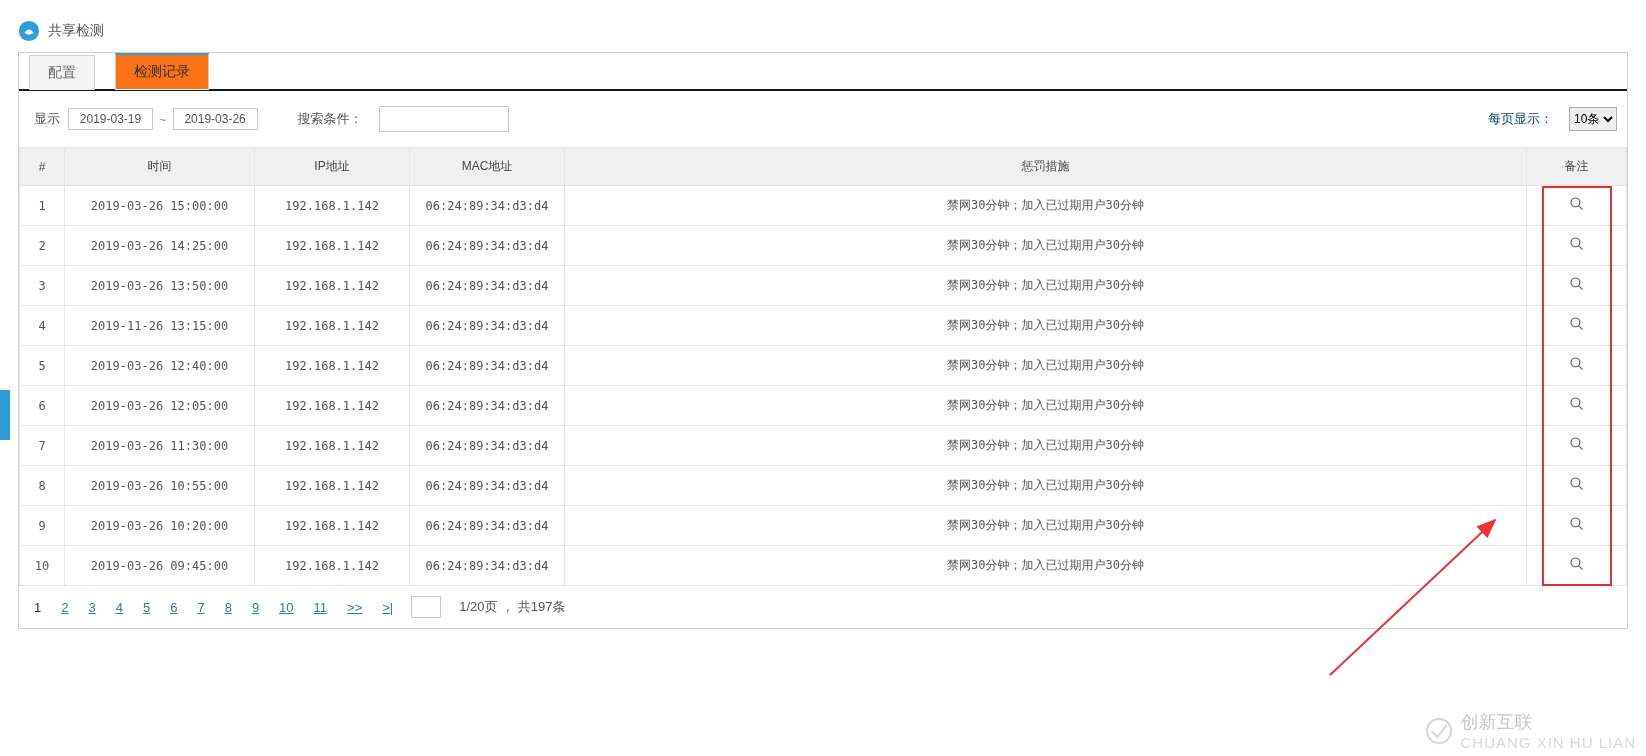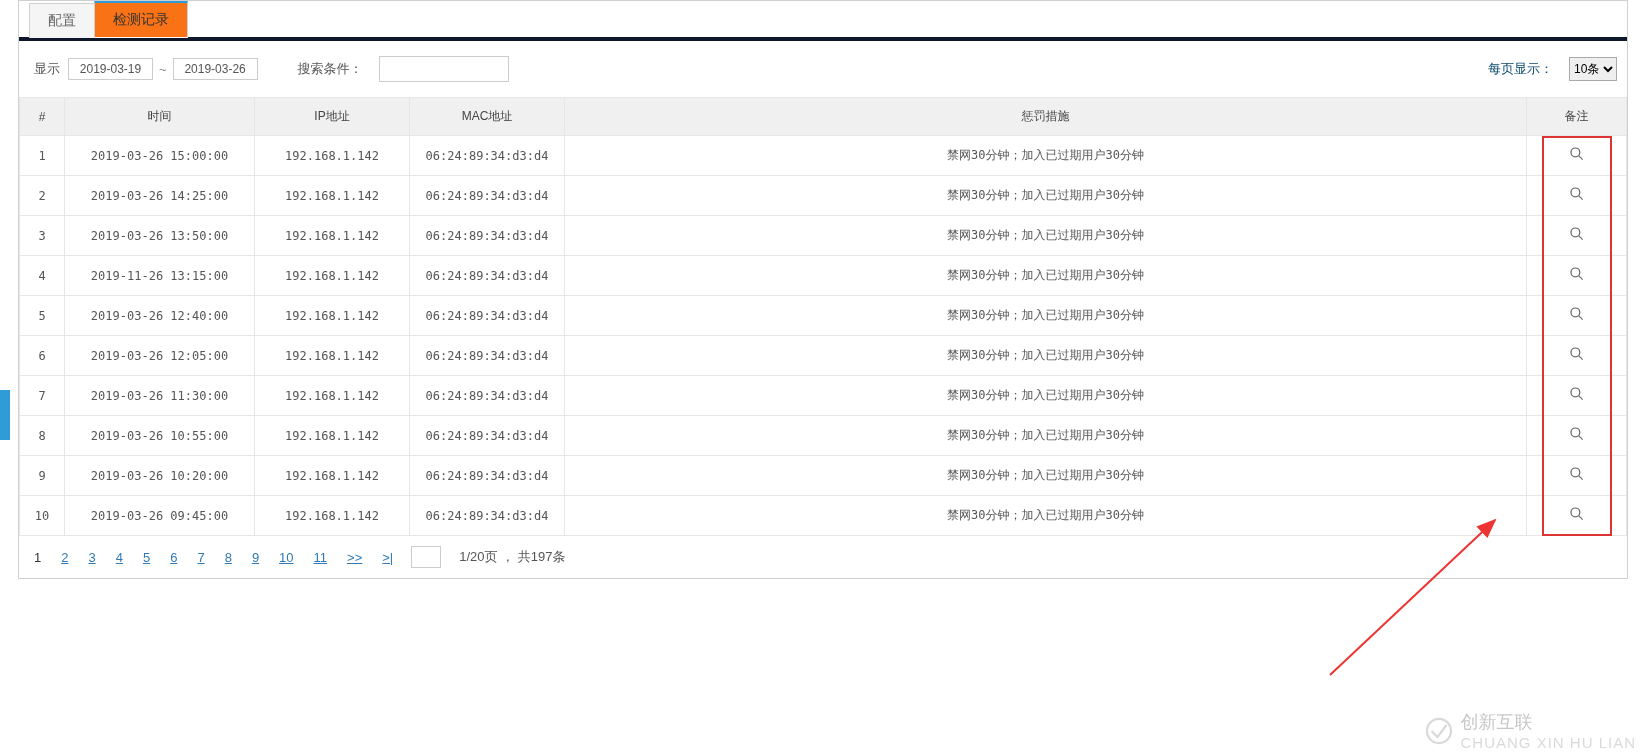--- a/index.html
+++ b/index.html
@@ -3,21 +3,21 @@
 <meta charset="utf-8">
 <style>
   * { box-sizing: border-box; }
   html, body { margin: 0; padding: 0; font-family: "Microsoft YaHei", Arial, sans-serif; font-size: 13px; color: #333; background: #fff; }
   .page-wrapper { width: 1646px; height: 756px; position: relative; overflow: hidden; }
   .left-handle { position: absolute; left: 0; top: 390px; width: 10px; height: 50px; background: #2f9cd8; }
   .header { padding: 20px 18px 10px 18px; display: flex; align-items: center; }
   .header-icon { width: 22px; height: 22px; margin-right: 8px; }
   .header-title { font-size: 14px; color: #555; }
   .content-outer { border: 1px solid #d0d0d0; margin: 0 18px 0 18px; }
-  .tabs { display: flex; align-items: flex-end; border-bottom: 4px solid #0f172a; margin-top: -1px; position: relative; padding-left: 10px;}
+  .tabs { display: flex; align-items: flex-end; border-bottom: 2px solid #0f172a; margin-top: -1px; position: relative; padding-left: 10px; gap: 21px;}
   .tab { border: 1px solid #d0d0d0; border-bottom: none; padding: 8px 18px; font-size: 14px; color: #666; background: #f5f5f5; margin-right: -1px; cursor: pointer; position: relative; top: 1px;}
   .tab.active { background: #f97316; color: #333; border-top: 2px solid #2f9cd8; border-bottom: 1px solid #fff;}
   .toolbar { display: flex; align-items: center; padding: 15px 10px 15px 15px; }
   .toolbar-label { color: #555; margin-right: 8px;}
   .date-input { width: 85px; height: 22px; border: 1px solid #ccc; text-align: center; font-size: 12px; color: #555; }
   .date-sep { margin: 0 6px; color: #888;}
   .search-input { width: 130px; height: 26px; border: 1px solid #ccc; margin-left: 8px; padding: 0 5px;}
   .toolbar-spacer { flex: 1; }
   .perpage-label { color: #0c4a6e; margin-right: 16px;}
   .perpage-select { height: 24px; border: 1px solid #aaa; font-size: 12px;}
@@ -43,20 +43,29 @@
   .watermark-sub { font-size: 15px; letter-spacing: 1px; display:block; color:#bbb;}
   .red-arrow { position: absolute; pointer-events: none; }
   .highlight-col { position: absolute; border: 2px solid #dd3333; pointer-events: none; }
 </style>
 </head>
 <body>
 
 <div class="page-wrapper">
   <div class="left-handle"></div>
 
+  <div class="header">
+    <span class="header-icon">
+      <svg viewBox="0 0 24 24" width="22" height="22">
+          <circle cx="12" cy="12" r="11" fill="#2f9cd8"></circle>
+          <path d="M7 14 Q12 6 17 14 Q12 18 7 14" fill="#fff"></path>
+        </svg>
+    </span>
+    <span class="header-title">共享检测</span>
+  </div>
 
   <div class="content-outer">
     <div class="tabs">
       <div class="tab">配置</div>
       <div class="tab active">检测记录</div>
     </div>
 
     <div class="toolbar">
       <span class="toolbar-label">显示</span>
       <input class="date-input" value="2019-03-19" style="">

